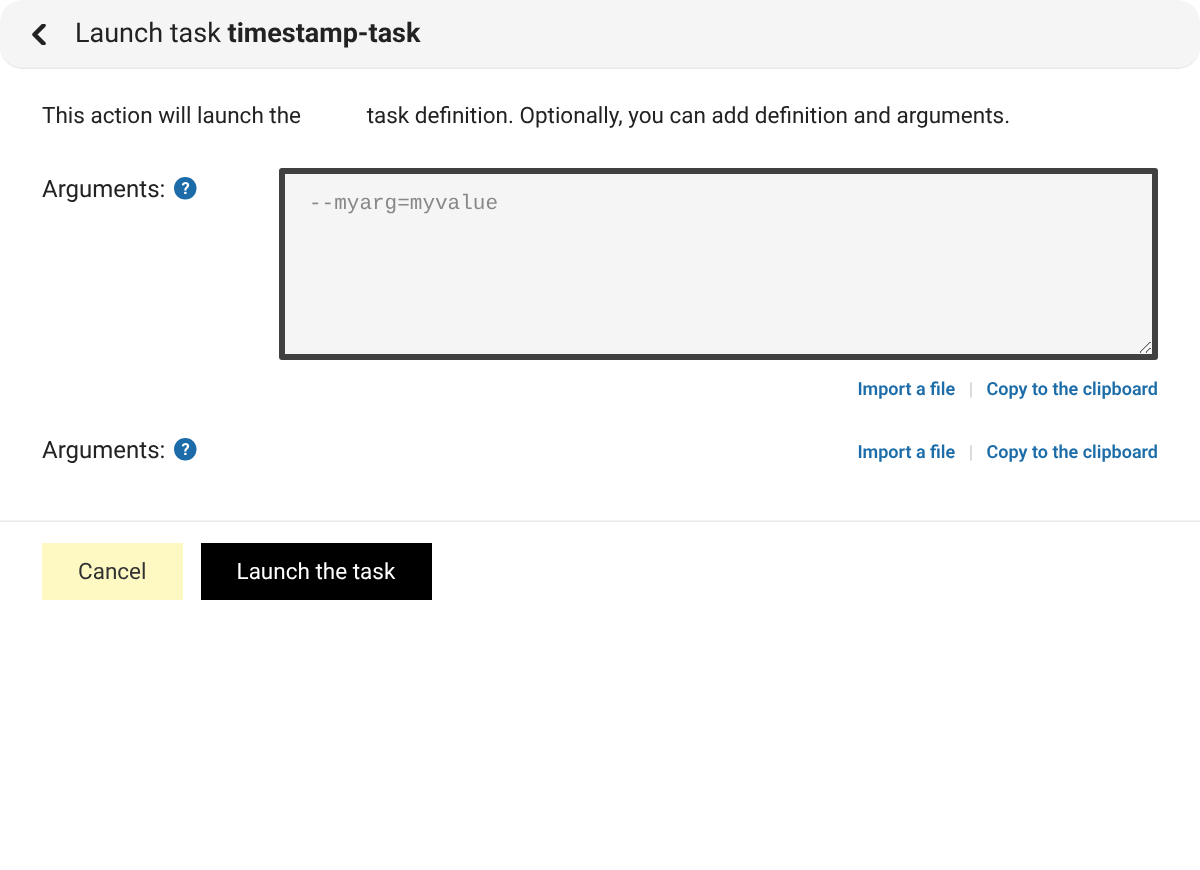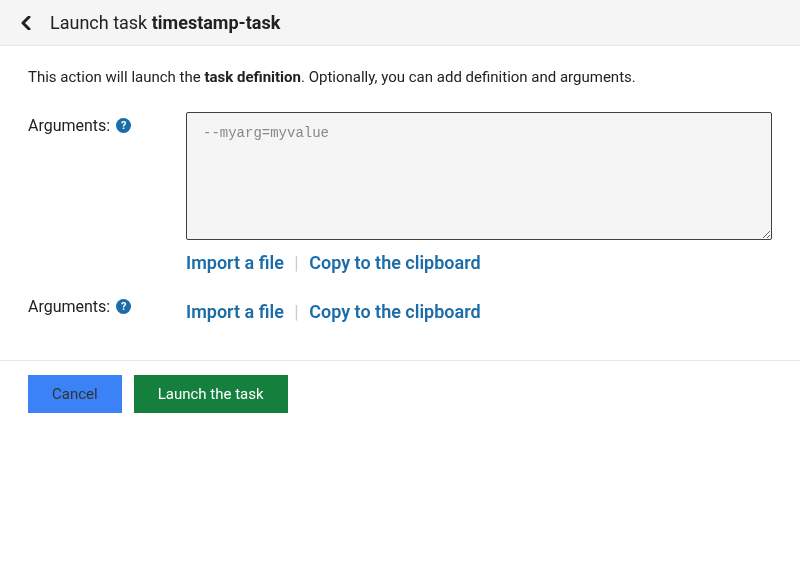--- a/index.html
+++ b/index.html
@@ -14,20 +14,21 @@
       background: #fff;
       width: 800px;
       height: 580px;
     }
     .header {
       background: #f5f5f5;
       border-bottom: 1px solid #e8e8e8;
       padding: 12px 20px;
       display: flex;
       align-items: center;
+      border-radius: 15px;
     }
     .back-icon {
       font-size: 18px;
       font-weight: bold;
       margin-right: 18px;
       cursor: pointer;
       color: #222;
       display: inline-flex;
       align-items: center;
     }
@@ -43,21 +44,22 @@
     }
     .content {
       padding: 22px 28px 18px 28px;
     }
     .intro {
       color: #222;
       font-size: 15px;
       margin-bottom: 26px;
     }
     .intro .bold {
-      font-weight: 700;
+      font-weight: 400;
+      margin-left: 40px;
     }
     .form-row {
       display: flex;
       align-items: flex-start;
       margin-bottom: 20px;
     }
     .label-col {
       width: 158px;
       flex-shrink: 0;
       display: flex;
@@ -83,36 +85,37 @@
       justify-content: center;
       cursor: pointer;
     }
     .input-col {
       flex: 1;
     }
     textarea {
       width: 100%;
       height: 128px;
       background: #f5f5f5;
-      border: 1px solid #404040;
+      border: 4px solid #404040;
       border-radius: 2px;
       padding: 12px 16px;
       font-family: "SFMono-Regular", Consolas, "Liberation Mono", Menlo, monospace;
       font-size: 14px;
       color: #555;
       resize: vertical;
       outline: none;
     }
     textarea::placeholder {
       color: #888;
     }
     .actions-below {
       margin-top: 8px;
-      font-size: 18px;
+      font-size: 12px;
       font-weight: 600;
+      text-align: right;
     }
     .actions-below .link {
       color: #1b6ca8;
       cursor: pointer;
     }
     .actions-below .sep {
       color: #ccc;
       margin: 0 6px;
       font-weight: 400;
     }
@@ -123,25 +126,25 @@
       gap: 12px;
     }
     .btn {
       padding: 10px 24px;
       font-size: 15px;
       border: none;
       cursor: pointer;
       font-family: inherit;
     }
     .btn-secondary {
-      background: #3b82f6;
+      background: #fef9c3;
       color: #333;
     }
     .btn-primary {
-      background: #15803d;
+      background: #000000;
       color: #fff;
     }
   </style>
 </head>
 <body>
 
 <div class="header">
   <span class="back-icon">
     <svg width="12" height="14" viewBox="0 0 12 14">
         <path d="M9 1 L3 7 L9 13" stroke="#222" stroke-width="3" fill="none" stroke-linecap="round" stroke-linejoin="round"></path>

